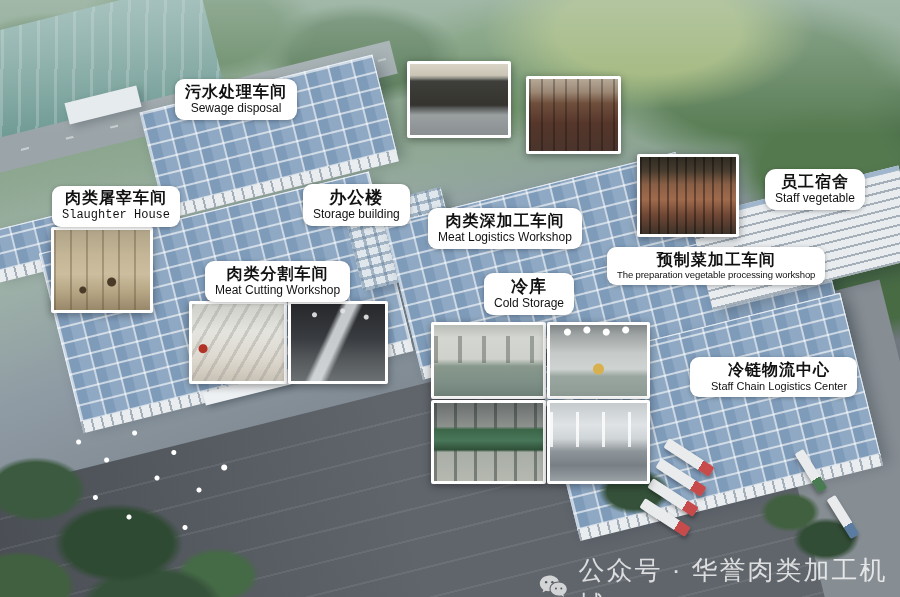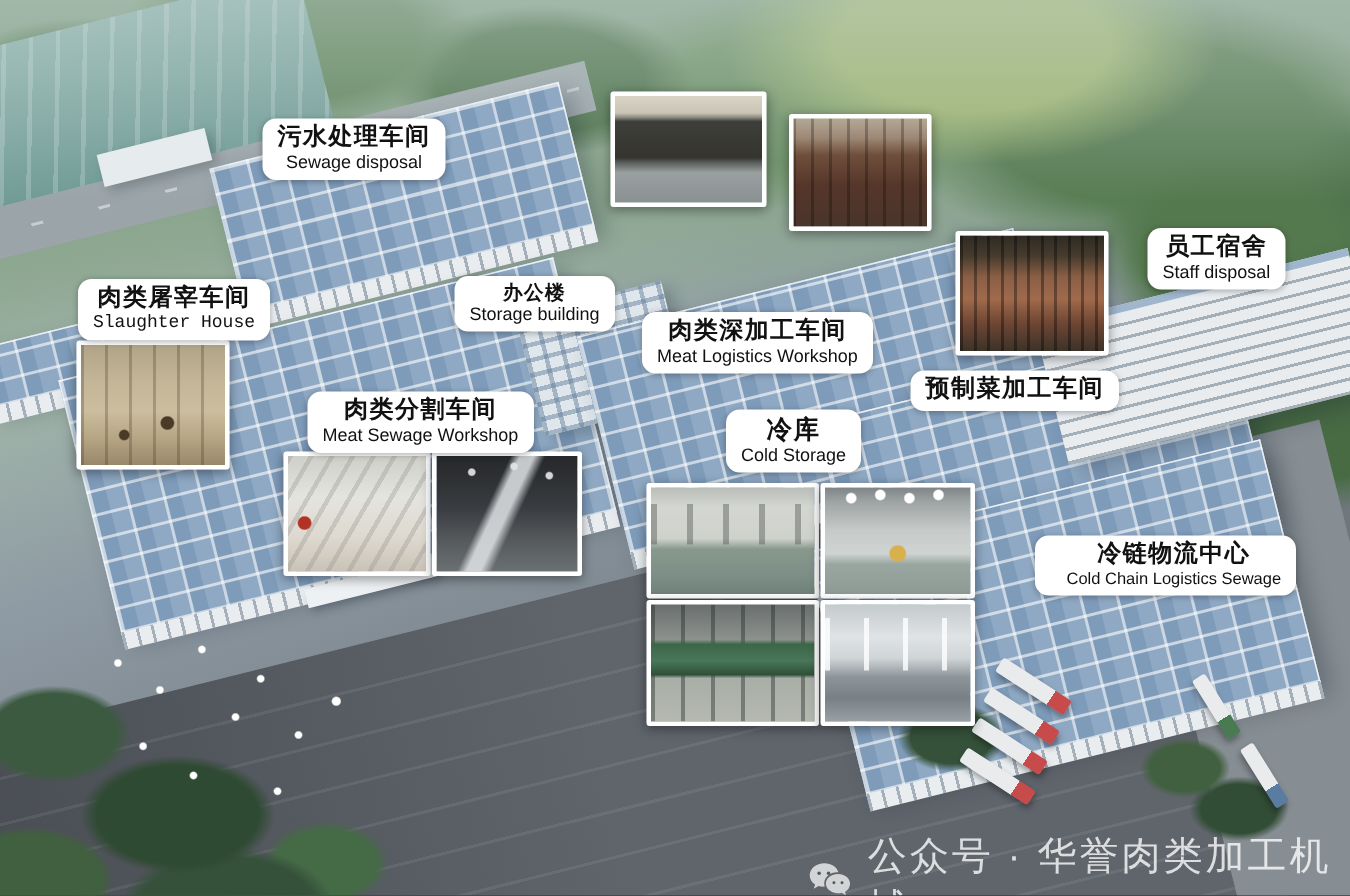--- a/index.html
+++ b/index.html
@@ -164,23 +164,23 @@
 
   
   .label{display:inline-block;background:#fff;color:#111;border-radius:9px;
     padding:3px 10px 4px;text-align:center;white-space:nowrap;z-index:12;
     box-shadow:0 1px 4px rgba(0,0,0,.3);}
   .label .zh{position:static;font-size:16px;font-weight:700;line-height:1.25;letter-spacing:1px;}
   .label .en{position:static;font-size:12px;line-height:1.15;}
   .l-sewage{left:175px;top:79px;}
   .l-slaughter{left:52px;top:186px;font-family:Liberation Mono, monospace;}
   .l-office{left:303px;top:184px;}
-  .l-office .zh{font-size:13px;}
+  .l-office .zh{font-size:17px;}
   .l-processing{left:428px;top:164px;margin-top:44px;}
-  .l-staff{left:765px;top:152px;}
+  .l-staff{left:765px;top:169px;border-radius:11px;}
   .l-cutting{left:205px;top:261px;text-align:center;}
   .l-prep{left:607px;top:247px;}
   .l-prep .en{font-size:9.5px;letter-spacing:-.1px;}
   .l-cold{left:484px;top:273px;}
   .l-cold .zh{font-size:17px;}
   .l-chain{left:690px;top:357px;padding-left:21px;}
   .l-chain .en{font-size:11px;}
 
   
   .watermark{left:538px;top:553px;z-index:14;display:flex;align-items:center;gap:10px;
@@ -245,36 +245,37 @@
   <div class="label l-office">
     <div class="zh">办公楼</div>
     <div class="en">Storage building</div>
   </div>
   <div class="label l-processing">
     <div class="zh">肉类深加工车间</div>
     <div class="en">Meat Logistics Workshop</div>
   </div>
   <div class="label l-staff">
     <div class="zh">员工宿舍</div>
-    <div class="en">Staff disposal</div>
+    <div class="en">Staff vegetable</div>
   </div>
   <div class="label l-cutting">
     <div class="zh">肉类分割车间</div>
-    <div class="en">Meat Sewage Workshop</div>
+    <div class="en">Meat Cutting Workshop</div>
   </div>
   <div class="label l-prep">
     <div class="zh">预制菜加工车间</div>
+    <div class="en">The preparation vegetable processing workshop</div>
   </div>
   <div class="label l-cold">
     <div class="zh">冷库</div>
     <div class="en">Cold Storage</div>
   </div>
   <div class="label l-chain">
     <div class="zh">冷链物流中心</div>
-    <div class="en">Cold Chain Logistics Sewage</div>
+    <div class="en">Staff Chain Logistics Center</div>
   </div>
 
   <div class="watermark">
     <svg class="wm-icon" viewBox="0 0 34 32">
       <g fill="rgba(255,255,255,0.85)">
         <path d="M13 2C6.9 2 2 6 2 11c0 2.8 1.6 5.3 4 6.9L5 21l3.6-2c1.1.3 2.2.5 3.4.5.4 0 .8 0 1.2-.1-.3-.8-.4-1.6-.4-2.4 0-4.6 4.3-8.3 9.6-8.3h.9C22.2 4.7 18 2 13 2z"></path>
         <path d="M23 10c-5 0-9 3.2-9 7.2s4 7.2 9 7.2c1 0 2-.1 2.9-.4L29 26l-.8-2.6c2.3-1.3 3.8-3.5 3.8-6.2 0-4-4-7.2-9-7.2z"></path>
       </g>
       <g fill="rgba(60,70,75,0.9)">
         <circle cx="9" cy="9.5" r="1.3"></circle>

